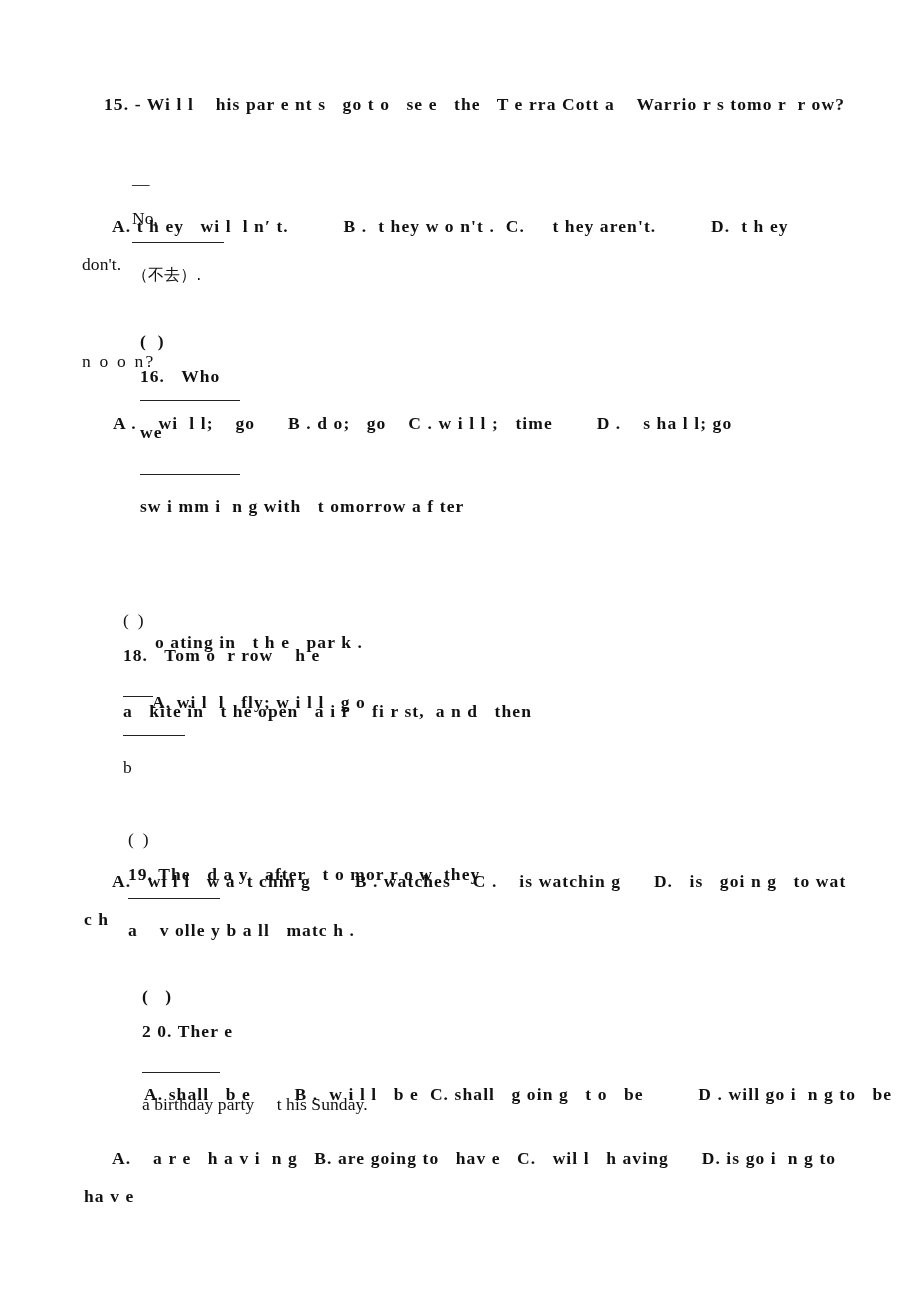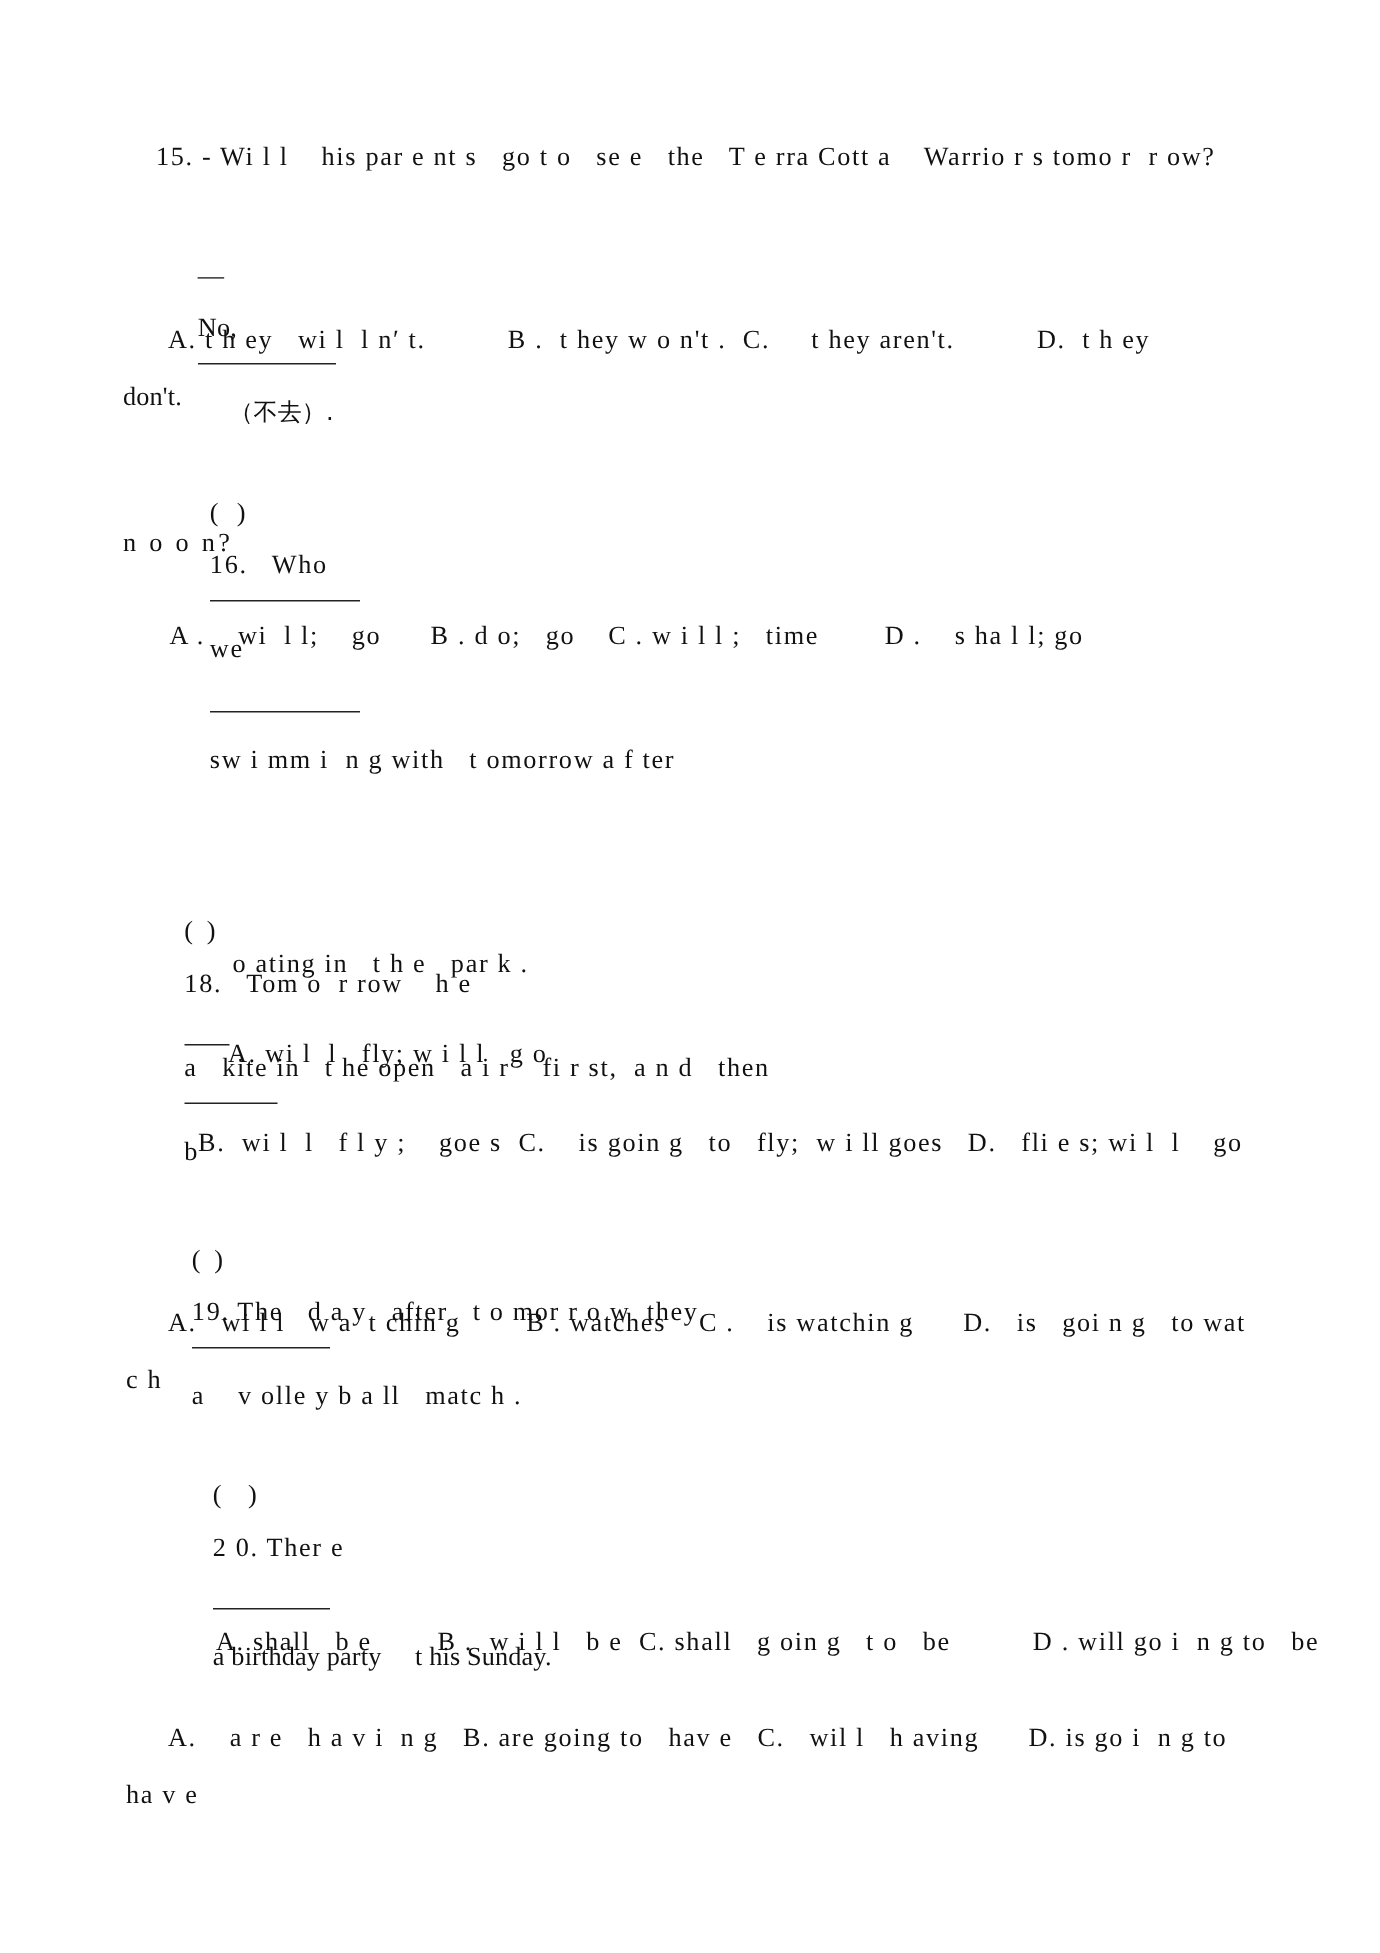--- a/index.html
+++ b/index.html
@@ -38,23 +38,23 @@
     vertical-align: 2px;
     height: 0.85em;
   }
   .b-sm { width: 30px; }
   .b-md { width: 62px; }
   .b-lg { width: 78px; }
   .b-xl { width: 92px; }
   .b-xxl { width: 100px; }
 
   
-  .t1 { letter-spacing: 1.1px; }
+  .t1 { letter-spacing: 1.1px; font-weight: bold; }
   .t2 { letter-spacing: 2.2px; }
-  .cjk { font-family: "DejaVu Sans", sans-serif; font-size: 16px; margin-left: 21px; }
+  .cjk { font-family: "DejaVu Sans", sans-serif; font-size: 16px; }
 </style>
 </head>
 <body>
 
 <div class="page">
 
   <div class="ln t1" style="left:104px; top:96px;">15. - Wi l l    his par e nt s   go t o   se e   the   T e rra Cott a    Warrio r s tomo r  r ow?</div>
 
   <div class="ln" style="left:114px; top:157px;">
     <span class="t2">—</span>
@@ -97,21 +97,20 @@
     <span class="t1">a   kite in   t he open   a i r    fi r st,  a n d   then</span>
     <span class="blank b-md"></span>
     <span style="display:inline-block;width:20px"></span>
     <span>b</span>
   </div>
 
   <div class="ln t1" style="left:155px; top:634px;">o ating in   t h e   par k .</div>
 
   <div class="ln t1" style="left:152px; top:694px;">A. wi l  l   fly; w i l l   g o</div>
 
-  <div class="ln t1" style="left:132px; top:753px;">B.  wi l  l   f l y ;    goe s  C.    is goin g   to   fly;  w i ll goes   D.   fli e s; wi l  l    go</div>
 
   <div class="ln" style="left:110px; top:813px;">
     <span>(  )</span>
     <span style="display:inline-block;width:2px"></span>
     <span class="t1">19. The   d a y   after   t o mor r o w  they</span>
     <span class="blank b-xl"></span>
     <span style="display:inline-block;width:12px"></span>
     <span class="t1">a    v olle y b a ll   matc h .</span>
   </div>
 

